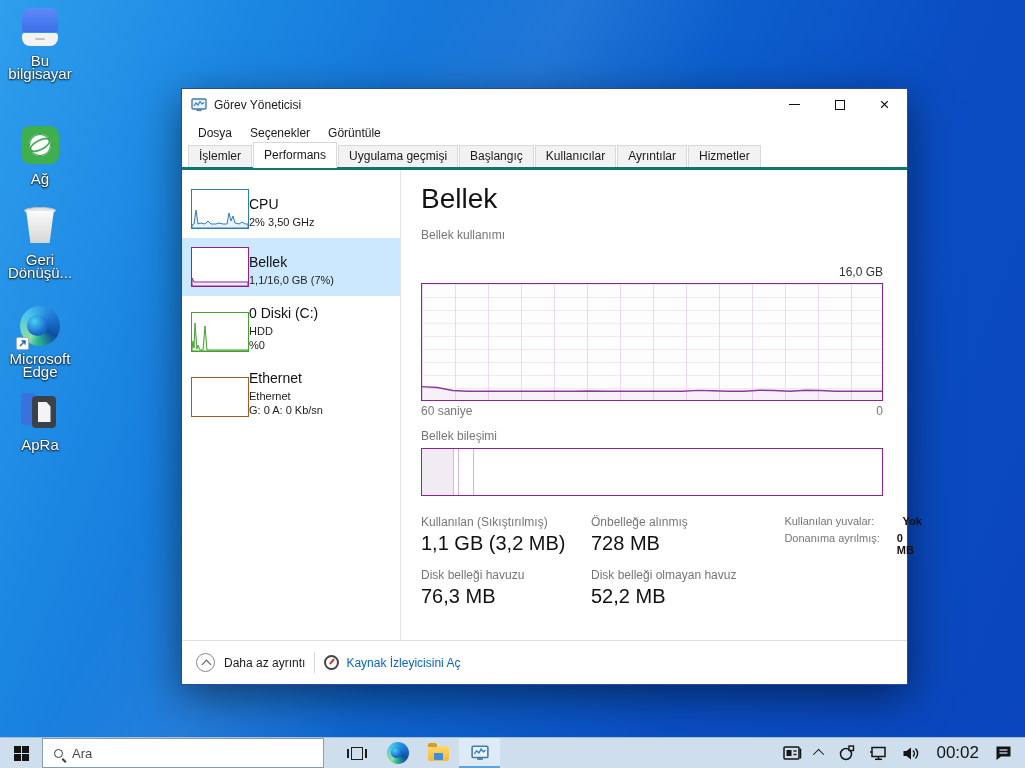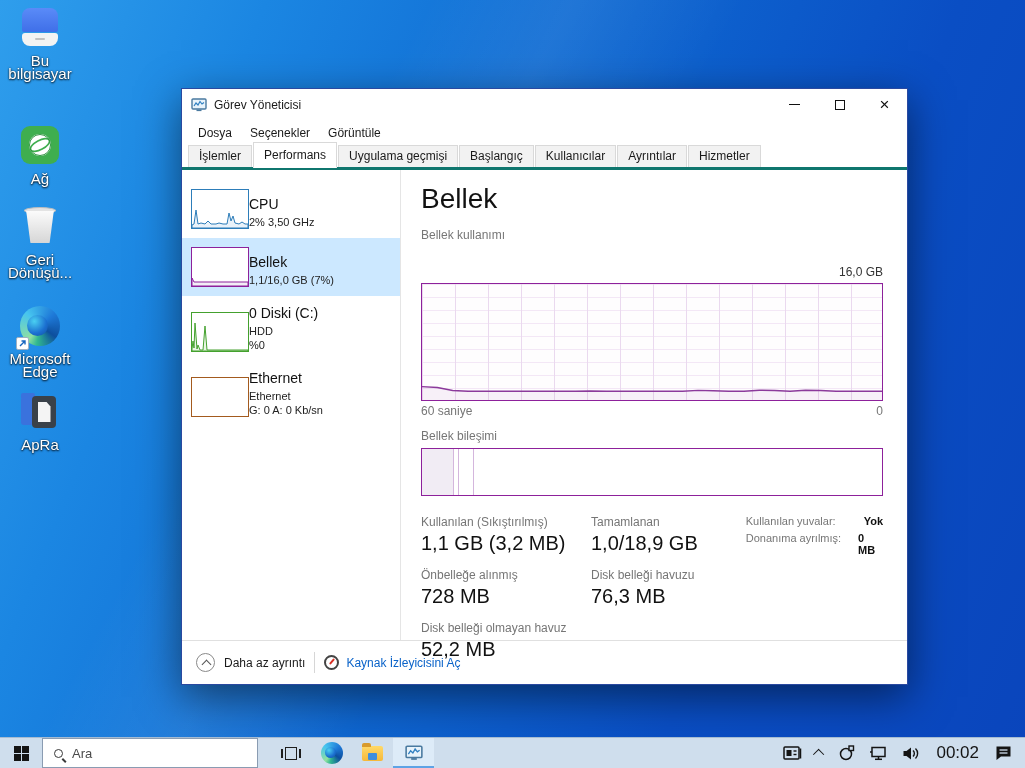--- a/index.html
+++ b/index.html
@@ -97,21 +97,21 @@
   .v-div { width:1px; height:21px; background:#d6d6d6; margin:0 5px; }
   .resmon-ico { width:15px; height:15px; border:2px solid #444; border-radius:50%; position:relative; background:#fff; }
   .resmon-ico::after { content:""; position:absolute; left:5px; top:1px; width:2px; height:7px; background:#d93025; transform:rotate(40deg); border-radius:1px; }
   .res-link { color:#0a63c9; }
 
   
   .taskbar { position:absolute; left:0; bottom:0; width:1025px; height:31px; background:#cfdeed; border-top:1px solid #a6bcd2; display:flex; align-items:stretch; }
   .tb-start { width:42px; display:flex; align-items:center; justify-content:center; }
   .win-logo { width:15px; height:15px; display:grid; grid-template-columns:7px 7px; grid-template-rows:7px 7px; gap:1px; }
   .win-logo span { background:#141414; }
-  .tb-search { width:216px; background:#fff; border:1px solid #8a9cb2; display:flex; align-items:center; gap:9px; padding-left:11px; }
+  .tb-search { width:282px; background:#fff; border:1px solid #8a9cb2; display:flex; align-items:center; gap:9px; padding-left:11px; }
   .mag { width:9px; height:9px; border:1.5px solid #3a3a3a; border-radius:50%; position:relative; flex:0 0 9px; }
   .mag::after { content:""; position:absolute; left:8px; top:8px; width:5px; height:1.5px; background:#3a3a3a; transform:rotate(45deg); transform-origin:0 0; }
   .tb-search input { border:none; outline:none; font-size:13px; color:#333; font-family:"Liberation Sans",sans-serif; width:180px; background:transparent; }
   .tb-search input::placeholder { color:#4a4a4a; opacity:1; }
   .tb-btn { width:41px; display:flex; align-items:center; justify-content:center; position:relative; }
   .tb-btn.active { background:#ddebf8; box-shadow:inset 0 -2px 0 #5ea3e5; }
   .tb-sp { width:12px; }
   .tv-ico { width:12px; height:13px; border:1.5px solid #1e1e1e; position:relative; }
   .tv-ico::before { content:""; position:absolute; left:-5px; top:1px; width:2px; height:9px; background:#1e1e1e; }
   .tv-ico::after { content:""; position:absolute; right:-5px; top:1px; width:2px; height:9px; background:#1e1e1e; }
@@ -288,24 +288,20 @@
         <div class="comp-seg free" style="width: 88.6%;"></div>
       </div>
 
       <div class="stats-row">
         <div class="stats-grid">
           <div>
             <div class="stat-label">Kullanılan (Sıkıştırılmış)</div>
             <div class="stat-value">1,1 GB (3,2 MB)</div>
           </div>
           <div>
-            <div class="stat-label">Tamamlanan</div>
-            <div class="stat-value">1,0/18,9 GB</div>
-          </div>
-          <div>
             <div class="stat-label">Önbelleğe alınmış</div>
             <div class="stat-value">728 MB</div>
           </div>
           <div>
             <div class="stat-label">Disk belleği havuzu</div>
             <div class="stat-value">76,3 MB</div>
           </div>
           <div>
             <div class="stat-label">Disk belleği olmayan havuz</div>
             <div class="stat-value">52,2 MB</div>

